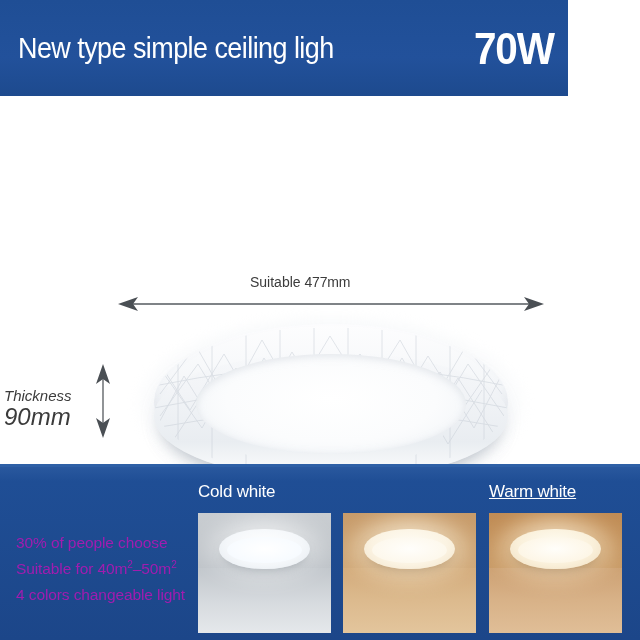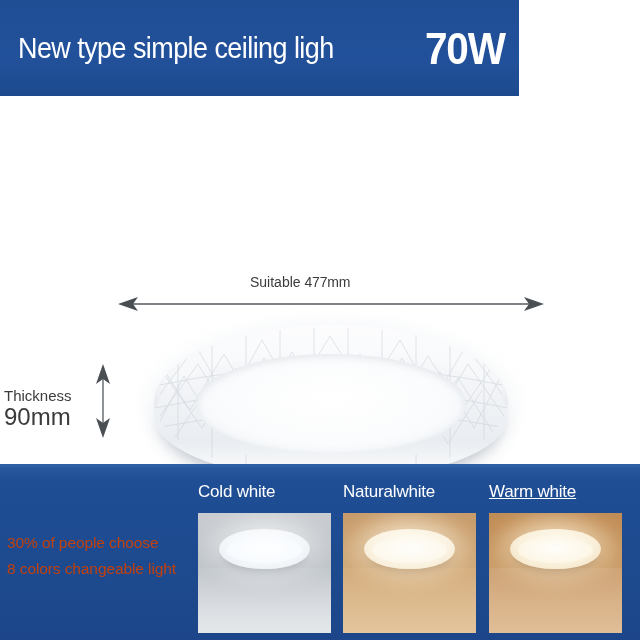--- a/index.html
+++ b/index.html
@@ -16,21 +16,21 @@
     width: 640px;
     height: 640px;
     overflow: hidden;
     background: #ffffff;
   }
 
   
   .header-bar {
     position: absolute;
     left: 0; top: 0;
-    width: 519px;
+    width: 568px;
     height: 96px;
     background: #1f4e95;
     background: linear-gradient(180deg, #1f4e95 0%, #22519b 60%, #1d4a8e 100%);
   }
   .header-title {
     position: absolute;
     left: 18px;
     top: 33px;
     color: #ffffff;
     font-size: 29px;
@@ -83,20 +83,21 @@
     width: 426px;
     height: 16px;
   }
   .dim-thickness-label {
     position: absolute;
     left: 4px;
     top: 291px;
     color: #3b3b3b;
     text-align: left;
     white-space: nowrap;
+    font-style: italic;
   }
   .dim-thickness-label .word {
     display: block;
     font-size: 15px;
     line-height: 18px;
   }
   .dim-thickness-label .num {
     display: block;
     font-size: 24px;
     line-height: 23px;
@@ -192,24 +193,24 @@
   .bottom-strip::before {
     content: "";
     position: absolute;
     left: 0; top: 0;
     width: 640px; height: 3px;
     background: #2f62a8;
     opacity: 0.8;
   }
   .left-copy {
     position: absolute;
-    left: 7px;
+    left: 16px;
     top: 530px;
     width: 196px;
-    color: #c2410c;
+    color: #a21caf;
   }
   .left-copy .line {
     display: block;
     font-size: 15.5px;
     line-height: 26px;
     white-space: nowrap;
     letter-spacing: -0.1px;
   }
   .left-copy sup {
     font-size: 10px;
@@ -370,35 +371,35 @@
       </div>
 
       <div class="lamp-inner"></div>
     </div>
   </div>
 
   <div class="bottom-strip"></div>
 
   <div class="left-copy">
     <span class="line">30% of people choose</span>
-    <span class="line">8 colors changeable light</span>
+    <span class="line"><span>Suitable for 40m</span><sup>2</sup><span>–50m</span><sup>2</sup></span>
+    <span class="line">4 colors changeable light</span>
   </div>
 
   <div class="swatch-label sw-cold">Cold white</div>
   <div class="swatch sw-cold">
     <div class="room">
       <div class="ceiling"></div>
       <div class="wall"></div>
       <div class="halo"></div>
       <div class="fixture"></div>
       <div class="fixture-face"></div>
     </div>
   </div>
 
-  <div class="swatch-label sw-nat">Naturalwhite</div>
   <div class="swatch sw-nat">
     <div class="room">
       <div class="ceiling"></div>
       <div class="wall"></div>
       <div class="halo"></div>
       <div class="fixture"></div>
       <div class="fixture-face"></div>
     </div>
   </div>
 

